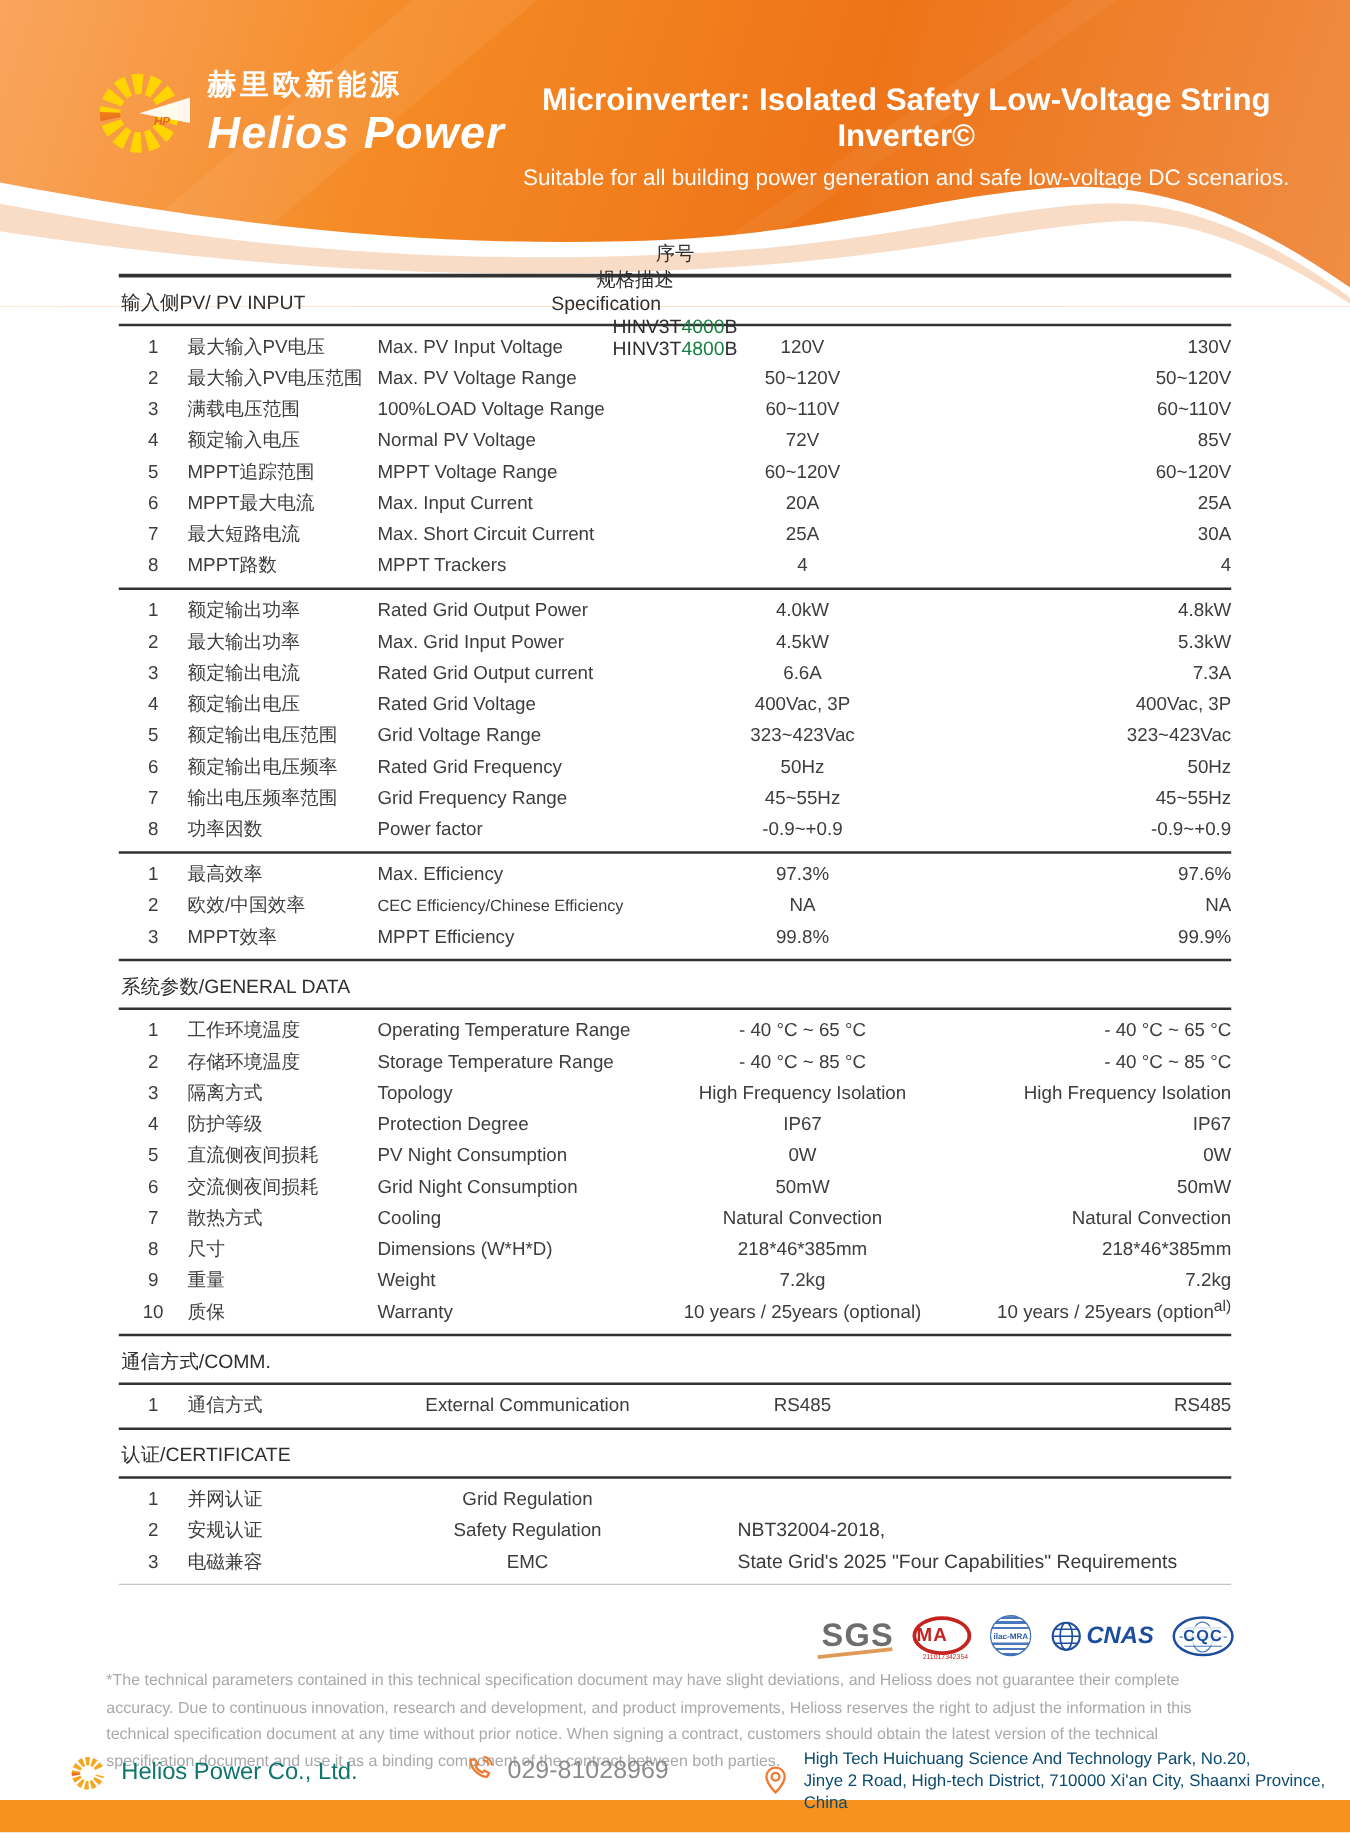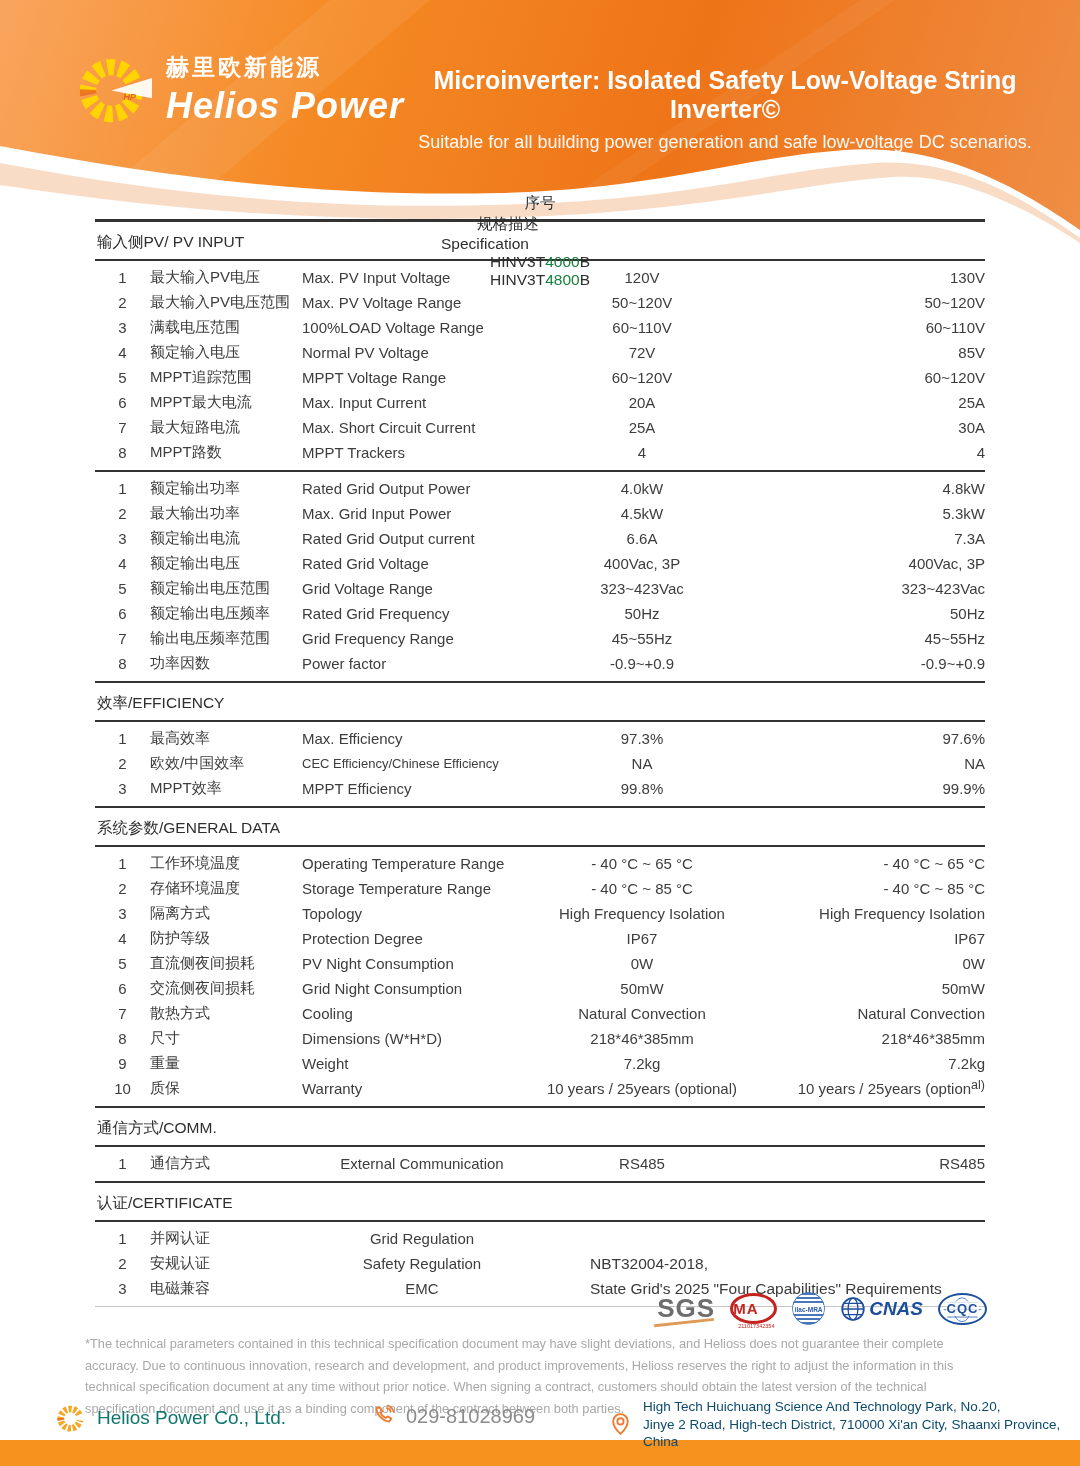--- a/index.html
+++ b/index.html
@@ -221,21 +221,20 @@
             <div class="cell v2">45~55Hz</div>
           </div>
           <div class="spec-row">
             <div class="cell no">8</div>
             <div class="cell cn">功率因数</div>
             <div class="cell en">Power factor</div>
             <div class="cell v1">-0.9~+0.9</div>
             <div class="cell v2">-0.9~+0.9</div>
           </div>
         </div>
-        <div class="section-title">效率/EFFICIENCY</div>
         <div class="section-rows">
           <div class="spec-row">
             <div class="cell no">1</div>
             <div class="cell cn">最高效率</div>
             <div class="cell en">Max. Efficiency</div>
             <div class="cell v1">97.3%</div>
             <div class="cell v2">97.6%</div>
           </div>
           <div class="spec-row">
             <div class="cell no">2</div>

